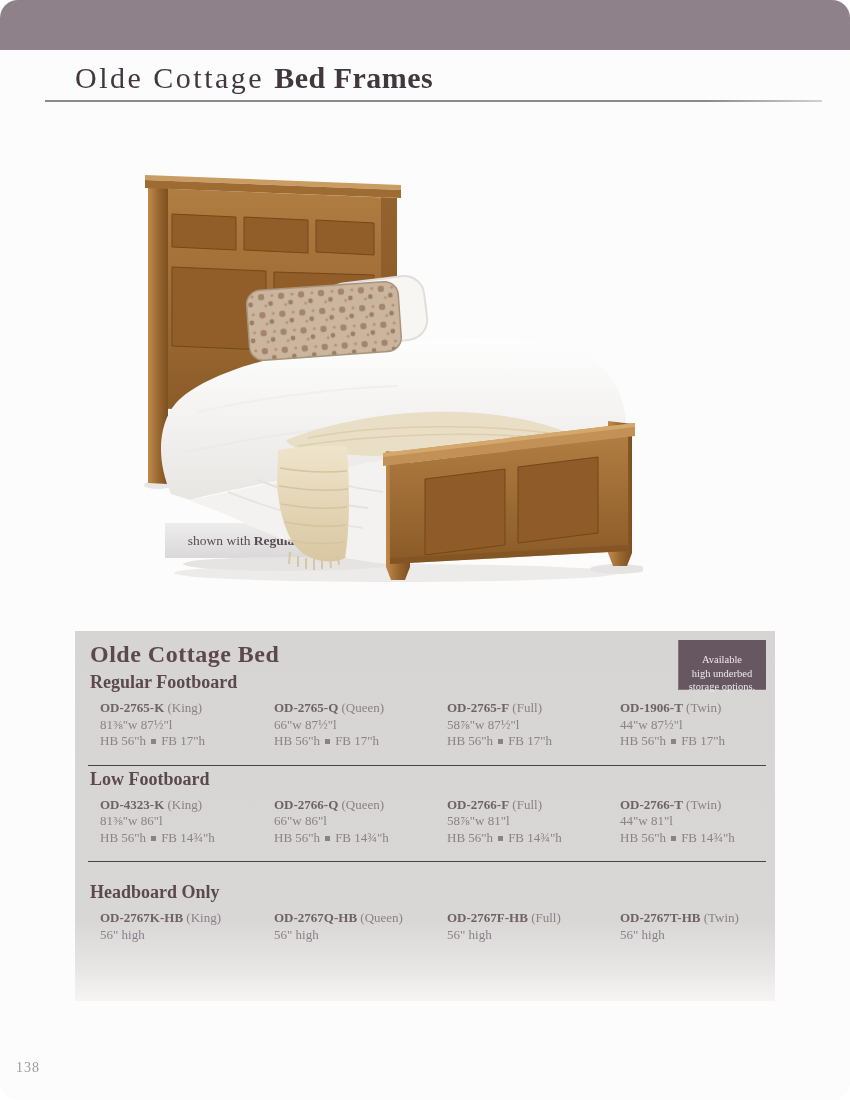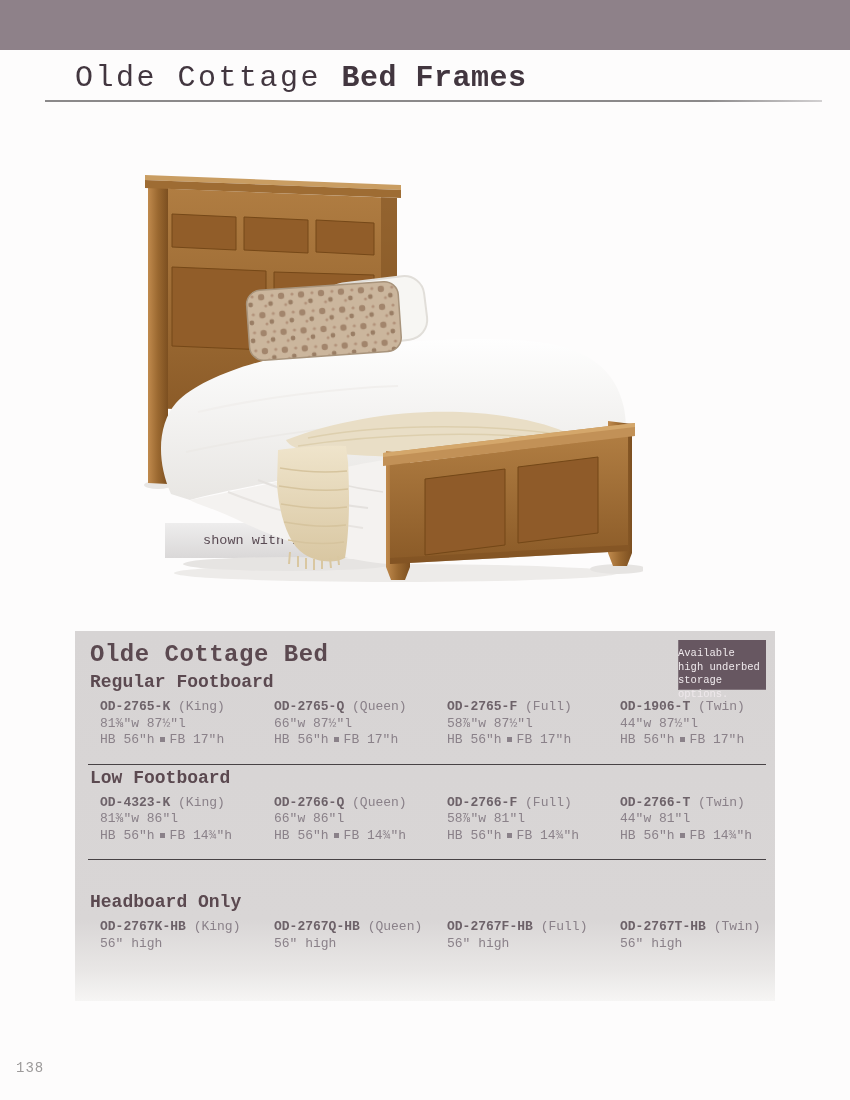--- a/index.html
+++ b/index.html
@@ -3,46 +3,46 @@
 <meta charset="utf-8">
 <style>
   :root{
     --band:#8e8189; --title:#42363f; --ruleline:#8b898a;
     --captiontext:#594a53; --heading:#5b4950; --code:#6d6269;
     --spec:#8a8189; --sepcolor:#474245; --badgebg:#675761; --badgetext:#efe9ec;
     --pagenum:#9c9a9a;
   }
   html,body{margin:0;padding:0;}
   .page{position:relative;width:850px;height:1100px;background:#fdfcfc;overflow:hidden;
-        font-family:Liberation Mono, monospace;}
+        font-family:Liberation Serif, serif;border-radius:18px;}
   .band{position:absolute;left:0;top:0;width:850px;height:50px;background:var(--band);}
   h1.title{position:absolute;left:75px;top:61px;margin:0;font-size:30px;font-weight:400;
         color:var(--title);letter-spacing:2.5px;white-space:nowrap;}
   h1.title .bold{font-weight:700;letter-spacing:0.5px;}
   .rule{position:absolute;left:45px;top:100px;width:777px;height:2px;
         background:linear-gradient(90deg,var(--ruleline) 0%,var(--ruleline) 85%,#d2d0d1 100%);}
   .caption{position:absolute;left:165px;top:523px;width:222px;height:35px;text-align:center;
         line-height:35px;font-size:13.5px;color:var(--captiontext);
         background:linear-gradient(180deg,#eeeded,#dad8d8);}
   .caption .bold{font-weight:700;}
   .bed{position:absolute;left:138px;top:162px;width:505px;height:420px;}
   .panel{position:absolute;left:75px;top:631px;width:700px;height:370px;box-sizing:border-box;
         background:linear-gradient(180deg,#d7d4d4 0%,#d9d6d6 78%,#e9e7e6 92%,#f6f5f4 100%);}
   .panel h2{margin:10px 16px 0 15px;font-size:24px;font-weight:700;color:var(--heading);letter-spacing:.5px;}
   .panel h3{font-size:18px;font-weight:700;color:var(--heading);margin:4px 0 0 15px;}
   .panel h3.after-sep1{margin-top:3px;}
-  .panel h3.after-sep2{margin-top:32px;}
+  .panel h3.after-sep2{margin-top:20px;}
   .grid{display:grid;grid-template-columns:174px 173px 173px 1fr;margin:7px 0 0 25px;}
   .cell{font-size:13px;line-height:16.5px;color:var(--spec);}
   .code{font-weight:700;color:var(--code);}
   .sep{height:1px;width:678px;margin:15px 0 0 13px;background:var(--sepcolor);}
   .sq{display:inline-block;width:5px;height:5px;background:var(--spec);margin:0 5px;transform:translateY(-1px);}
   .badge{position:absolute;left:603px;top:9px;width:88px;height:50px;box-sizing:border-box;
         background:var(--badgebg);color:var(--badgetext);font-size:10.5px;line-height:13.5px;
-        padding-top:7px;box-shadow:inset 1px -1px 0 rgba(255,255,255,.18);}
+        text-align:center;padding-top:13px;box-shadow:inset 1px -1px 0 rgba(255,255,255,.18);}
   .pagenum{position:absolute;left:16px;top:1060px;font-size:14px;color:var(--pagenum);letter-spacing:1px;}
 </style>
 </head>
 <body>
 
 <div class="page">
 
   <div class="band"></div>
 
   <h1 class="title"><span>Olde Cottage</span> <span class="bold">Bed Frames</span></h1>

